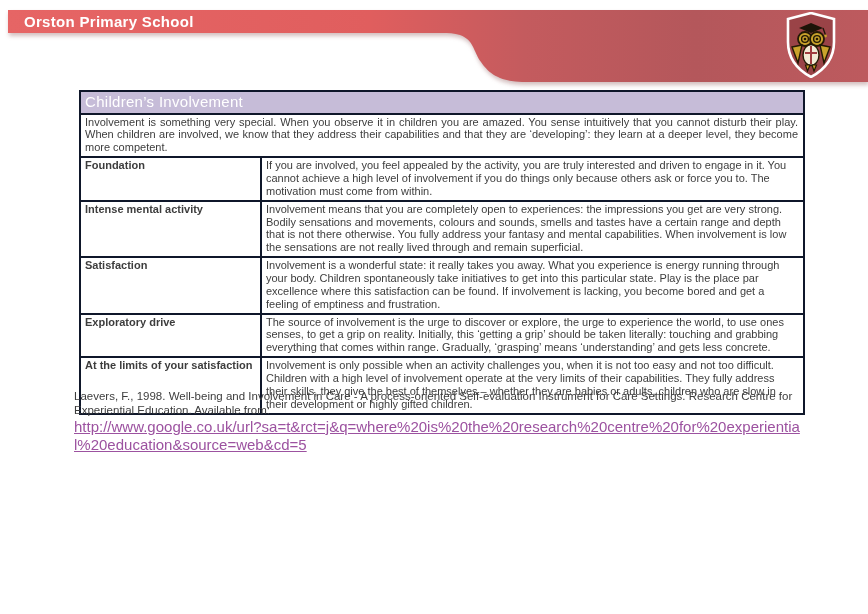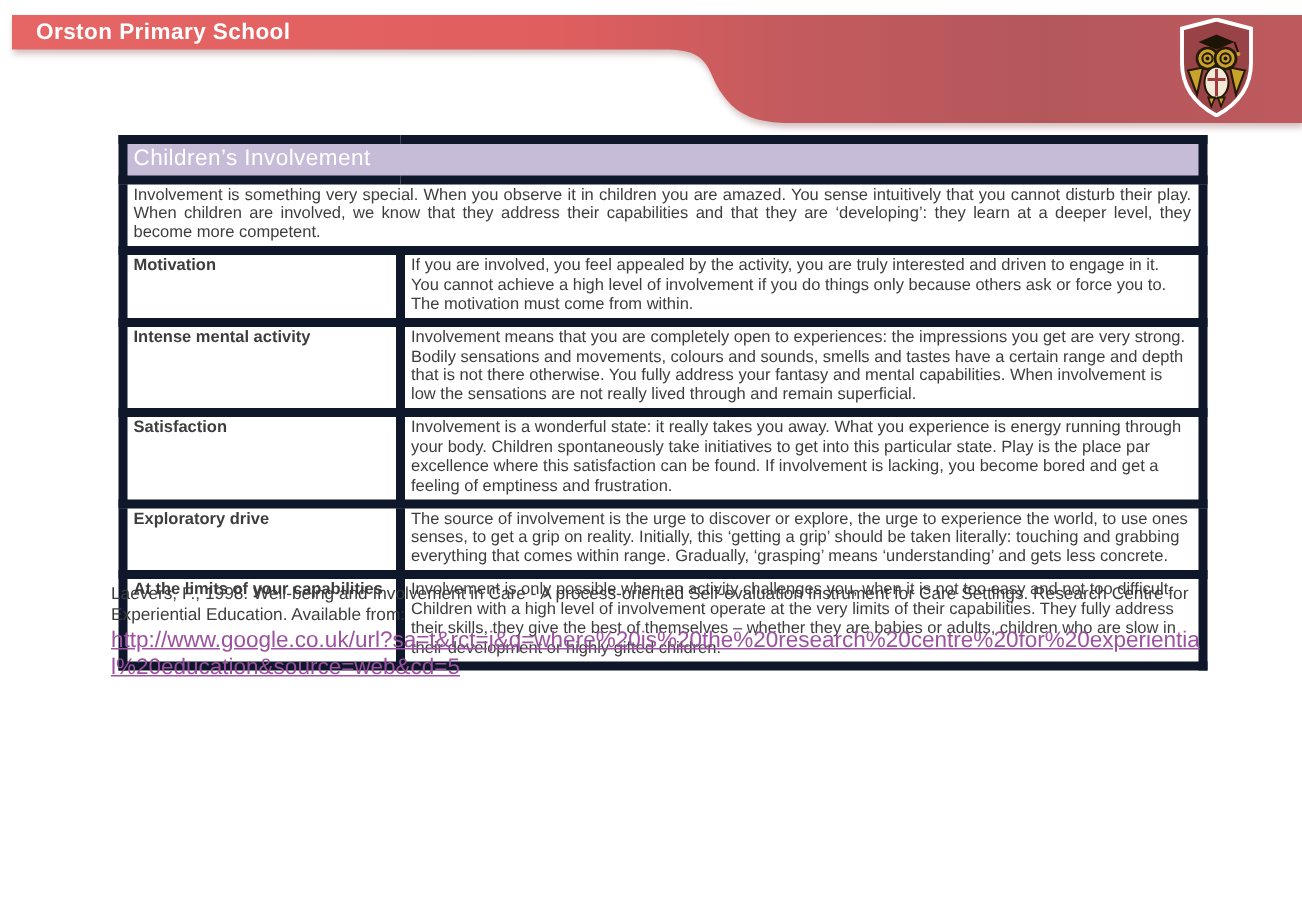--- a/index.html
+++ b/index.html
@@ -17,21 +17,21 @@
   .doc-title{
     position:absolute;left:553px;top:16px;font-size:15px;font-weight:bold;color:#f3efef;
     line-height:19px;white-space:pre-line;letter-spacing:.3px;
   }
   .crest{position:absolute;left:786px;top:12px;width:50px;height:66px;}
   
   table.inv-table{
     position:absolute;left:79px;top:90px;width:726px;border-collapse:collapse;
     font-size:11px;line-height:1.17;
   }
-  table.inv-table td{border:6px solid #0f172a;vertical-align:top;padding:1px 5px 2px 4px;}
+  table.inv-table td{border:2px solid #0f172a;vertical-align:top;padding:1px 5px 2px 4px;}
   td.title-cell{
     background:#c6bcd8;color:#ffffff;font-size:15px;padding:2px 6px 3px 6px;letter-spacing:.3px;
   }
   td.intro-cell{text-align:justify;padding:2px 5px 3px 4px;}
   td.term{font-weight:bold;width:170px;}
   td.desc{}
   
   .citation{position:absolute;left:74px;top:389px;width:737px;font-size:11.5px;line-height:1.22;}
   .citation .italic{}
   .ref-link{
@@ -94,37 +94,37 @@
 
   <table class="inv-table">
     <tbody>
         <tr>
       <td colspan="2" class="title-cell">Children’s Involvement</td>
     </tr>
     <tr>
       <td colspan="2" class="intro-cell">Involvement is something very special. When you observe it in children you are amazed. You sense intuitively that you cannot disturb their play. When children are involved, we know that they address their capabilities and that they are ‘developing’: they learn at a deeper level, they become more competent.</td>
     </tr>
     <tr>
-      <td class="term">Motivation</td>
+      <td class="term">Foundation</td>
       <td class="desc">If you are involved, you feel appealed by the activity, you are truly interested and driven to engage in it. You cannot achieve a high level of involvement if you do things only because others ask or force you to. The motivation must come from within.</td>
     </tr>
     <tr>
       <td class="term">Intense mental activity</td>
       <td class="desc">Involvement means that you are completely open to experiences: the impressions you get are very strong. Bodily sensations and movements, colours and sounds, smells and tastes have a certain range and depth that is not there otherwise. You fully address your fantasy and mental capabilities. When involvement is low the sensations are not really lived through and remain superficial.</td>
     </tr>
     <tr>
       <td class="term">Satisfaction</td>
       <td class="desc">Involvement is a wonderful state: it really takes you away. What you experience is energy running through your body. Children spontaneously take initiatives to get into this particular state. Play is the place par excellence where this satisfaction can be found. If involvement is lacking, you become bored and get a feeling of emptiness and frustration.</td>
     </tr>
     <tr>
       <td class="term">Exploratory drive</td>
       <td class="desc">The source of involvement is the urge to discover or explore, the urge to experience the world, to use ones senses, to get a grip on reality. Initially, this ‘getting a grip’ should be taken literally: touching and grabbing everything that comes within range. Gradually, ‘grasping’ means ‘understanding’ and gets less concrete.</td>
     </tr>
     <tr>
-      <td class="term">At the limits of your capabilities</td>
+      <td class="term">At the limits of your satisfaction</td>
       <td class="desc">Involvement is only possible when an activity challenges you, when it is not too easy and not too difficult. Children with a high level of involvement operate at the very limits of their capabilities. They fully address their skills, they give the best of themselves – whether they are babies or adults, children who are slow in their development or highly gifted children.</td>
     </tr>
   </tbody>
     </table>
 
   <div class="citation"><span>Laevers, F., 1998.  </span><span class="italic">Well-being and Involvement in Care - A process-oriented Self-evaluation Instrument for Care Settings.</span><span>  Research Centre for Experiential Education.  Available from:</span></div>
 
   <a class="ref-link">
     <span>http://www.google.co.uk/url?sa=t&amp;rct=j&amp;q=where%20is%20the%20research%20centre%20for%20experiential%20education&amp;source=web&amp;cd=5</span>
   </a>

